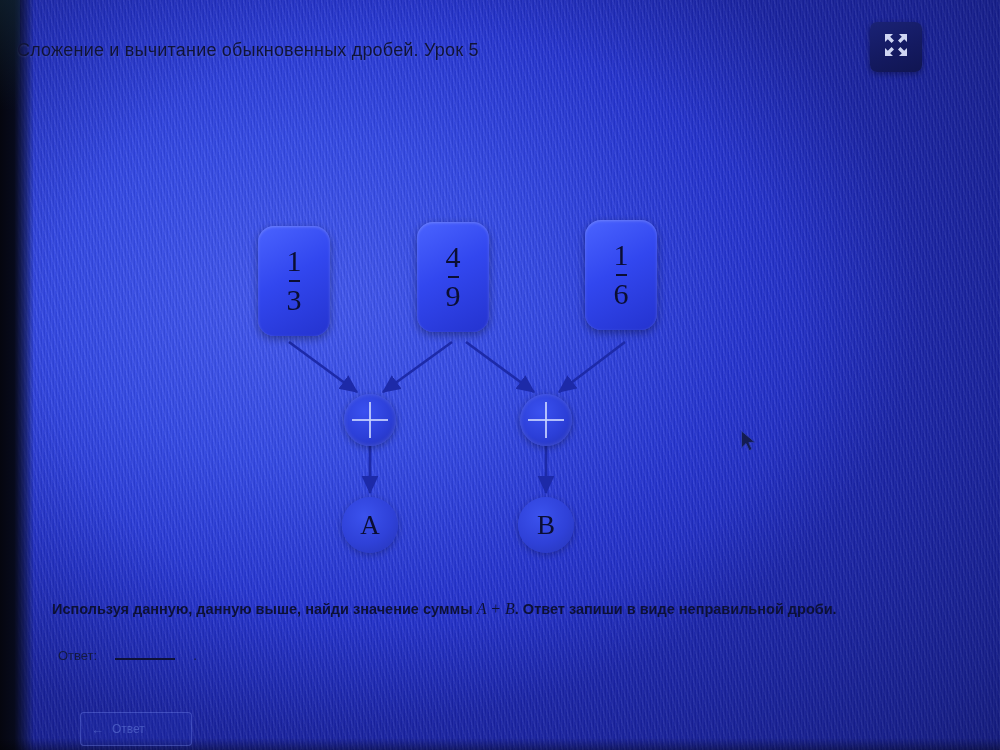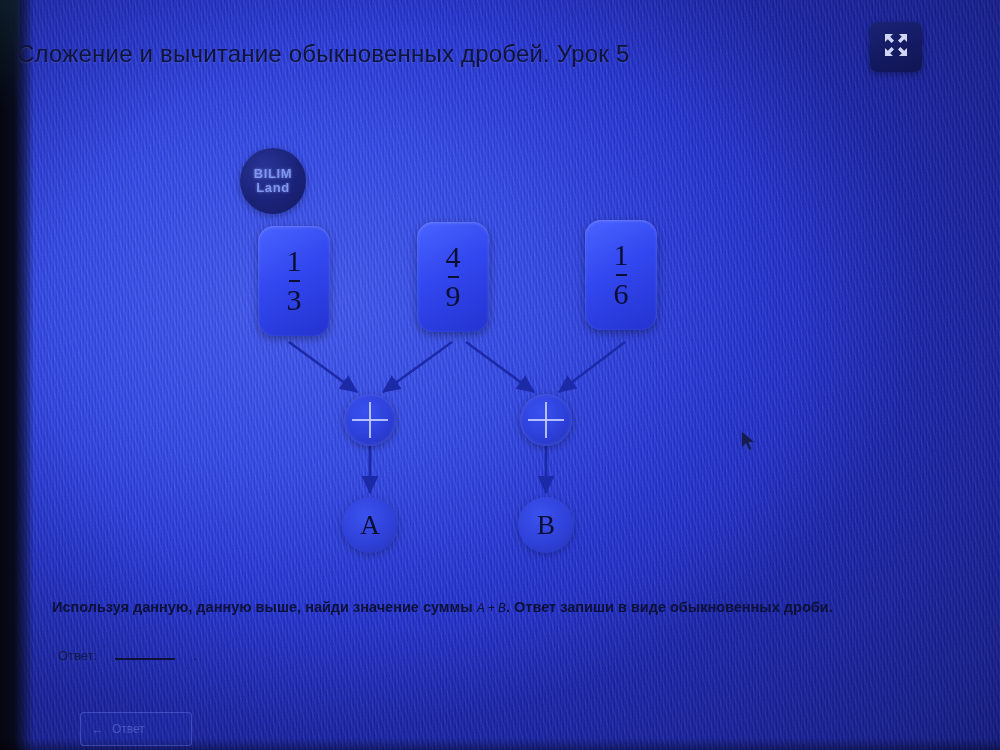--- a/index.html
+++ b/index.html
@@ -50,21 +50,21 @@
   }
   #bezel-bottom{
     position:absolute;left:0;bottom:0;width:1000px;height:12px;
     background:linear-gradient(0deg,rgba(0,0,0,.35),rgba(0,0,0,0));
     pointer-events:none;
   }
 
   
   #page-title{
     position:absolute;left:17px;top:40px;
-    font-size:24px;color:#101438;letter-spacing:.2px;
+    font-size:18px;color:#101438;letter-spacing:.2px;
     text-shadow:0 1px 2px rgba(255,255,255,.10);
     white-space:nowrap;
   }
 
   #fullscreen-btn{
     position:absolute;left:870px;top:22px;width:52px;height:50px;
     border-radius:7px;
     background:linear-gradient(160deg,#1a2275 0%,#141a61 55%,#101552 100%);
     box-shadow:0 2px 6px rgba(0,0,0,.35);
     display:flex;align-items:center;justify-content:center;
@@ -119,21 +119,21 @@
     font-family:"Liberation Serif",serif;font-size:27px;color:#0b0e33;
   }
 
   #wires{position:absolute;left:0;top:0;width:1000px;height:500px;}
 
   
   #question{
     position:absolute;left:52px;top:597px;width:790px;
     font-size:14.5px;font-weight:bold;color:#0d1136;line-height:1.45;
   }
-  #question .math{font-family:Liberation Sans, sans-serif;font-style:italic;font-weight:normal;font-size:12px;}
+  #question .math{font-family:Liberation Serif, serif;font-style:italic;font-weight:normal;font-size:16px;}
 
   #answer-row{
     position:absolute;left:58px;top:648px;
     display:flex;align-items:flex-end;gap:18px;
     font-size:13px;color:#141a42;
   }
   #answer-blank{
     display:inline-block;width:60px;height:0;
     border-bottom:2px solid #0e1238;margin-bottom:3px;
   }
@@ -188,24 +188,20 @@
     <g stroke="#1d2aa8" stroke-width="2.6" fill="none" marker-end="url(#ah)">
       <line x1="289" y1="242" x2="357" y2="292"></line>
       <line x1="452" y1="242" x2="383" y2="292"></line>
       <line x1="466" y1="242" x2="534" y2="292"></line>
       <line x1="625" y1="242" x2="559" y2="292"></line>
       <line x1="370" y1="340" x2="370" y2="393"></line>
       <line x1="546" y1="340" x2="546" y2="393"></line>
     </g>
   </svg>
 
-  <div class="logo-badge">
-    <span>BILIM</span>
-    <span>Land</span>
-  </div>
 
   <div class="frac-box" style="left:258px;top:126px;">
     <span class="frac">
       <span class="num">1</span>
       <span class="bar"></span>
       <span class="den">3</span>
     </span>
   </div>
 
   <div class="frac-box" style="left:417px;top:122px;">
@@ -225,21 +221,21 @@
   </div>
 
   <div class="op-circle" style="left:344px;top:294px;"></div>
   <div class="op-circle" style="left:520px;top:294px;"></div>
 
   <div class="res-circle" style="left:342px;top:397px;">A</div>
   <div class="res-circle" style="left:518px;top:397px;">B</div>
 </div>
 
 <div id="question">
-  <span>Используя данную, данную выше, найди значение суммы </span><span class="math">A + B</span><span>. Ответ запиши в виде обыкновенных дроби.</span>
+  <span>Используя данную, данную выше, найди значение суммы </span><span class="math">A + B</span><span>. Ответ запиши в виде неправильной дроби.</span>
 </div>
 
 <div id="answer-row">
   <span>Ответ:</span>
   <span id="answer-blank"></span>
   <span id="answer-dot">.</span>
 </div>
 
 <div id="back-button">
   <span id="back-arrow">←</span>

